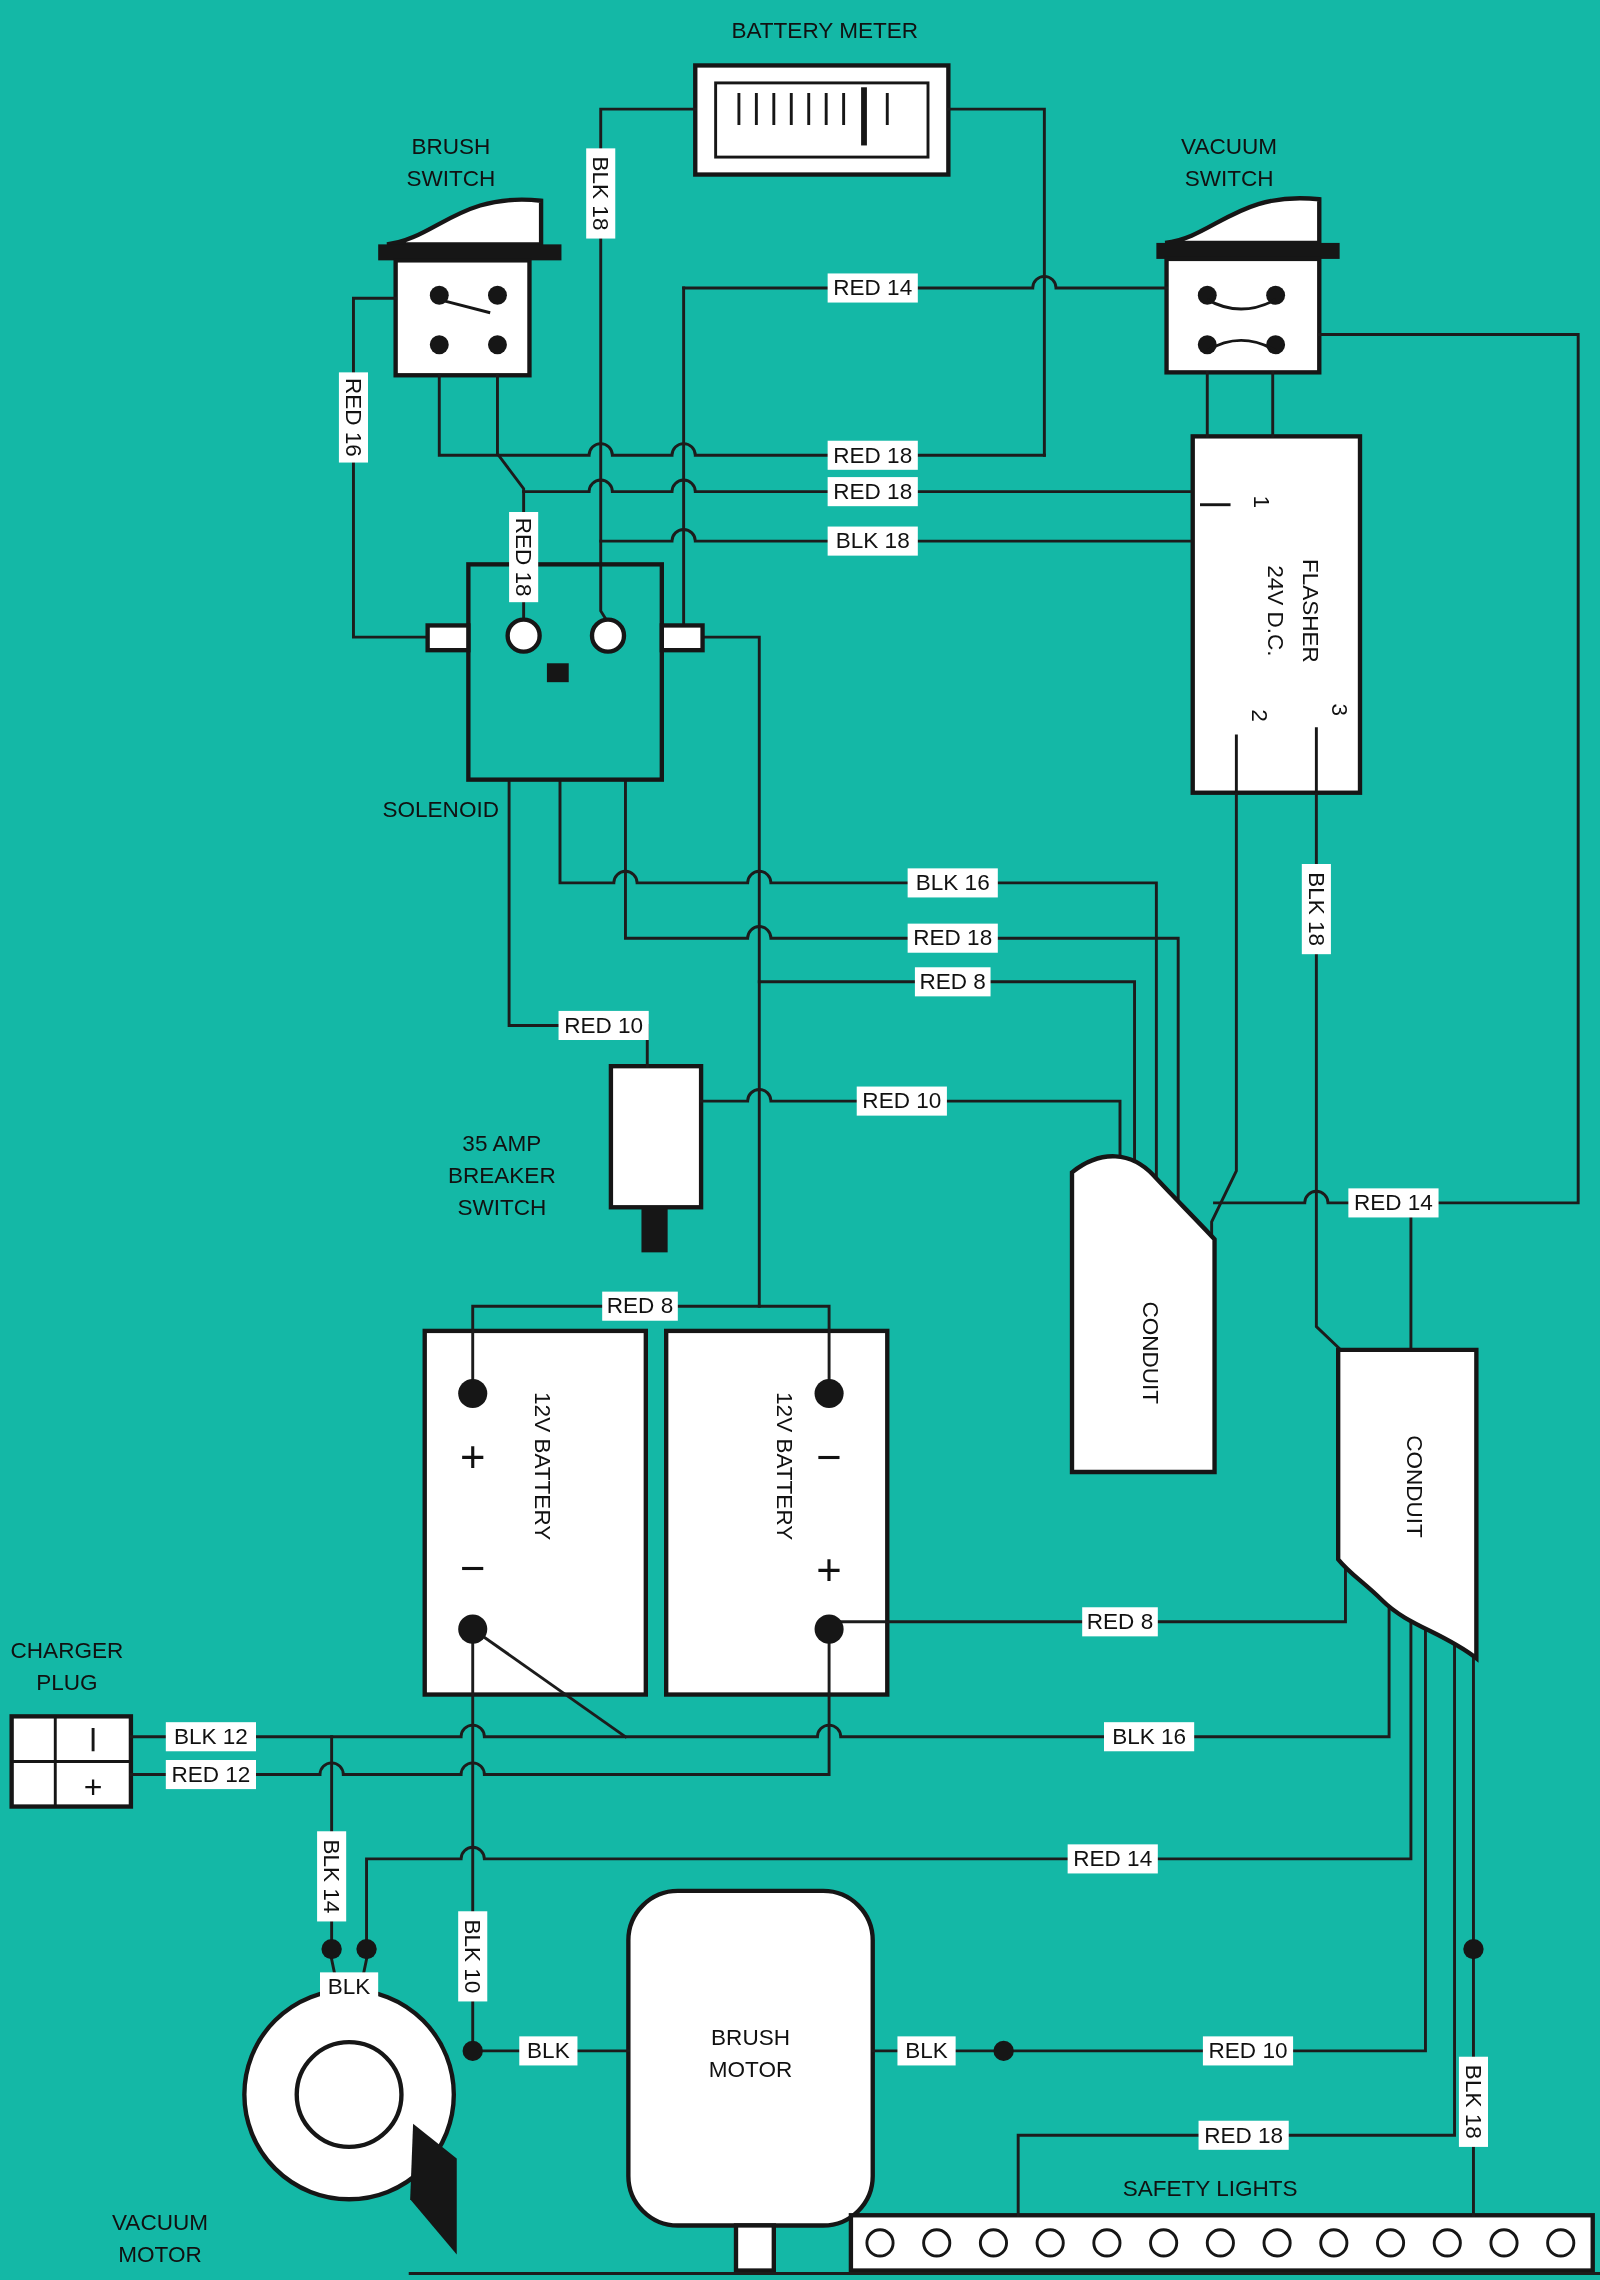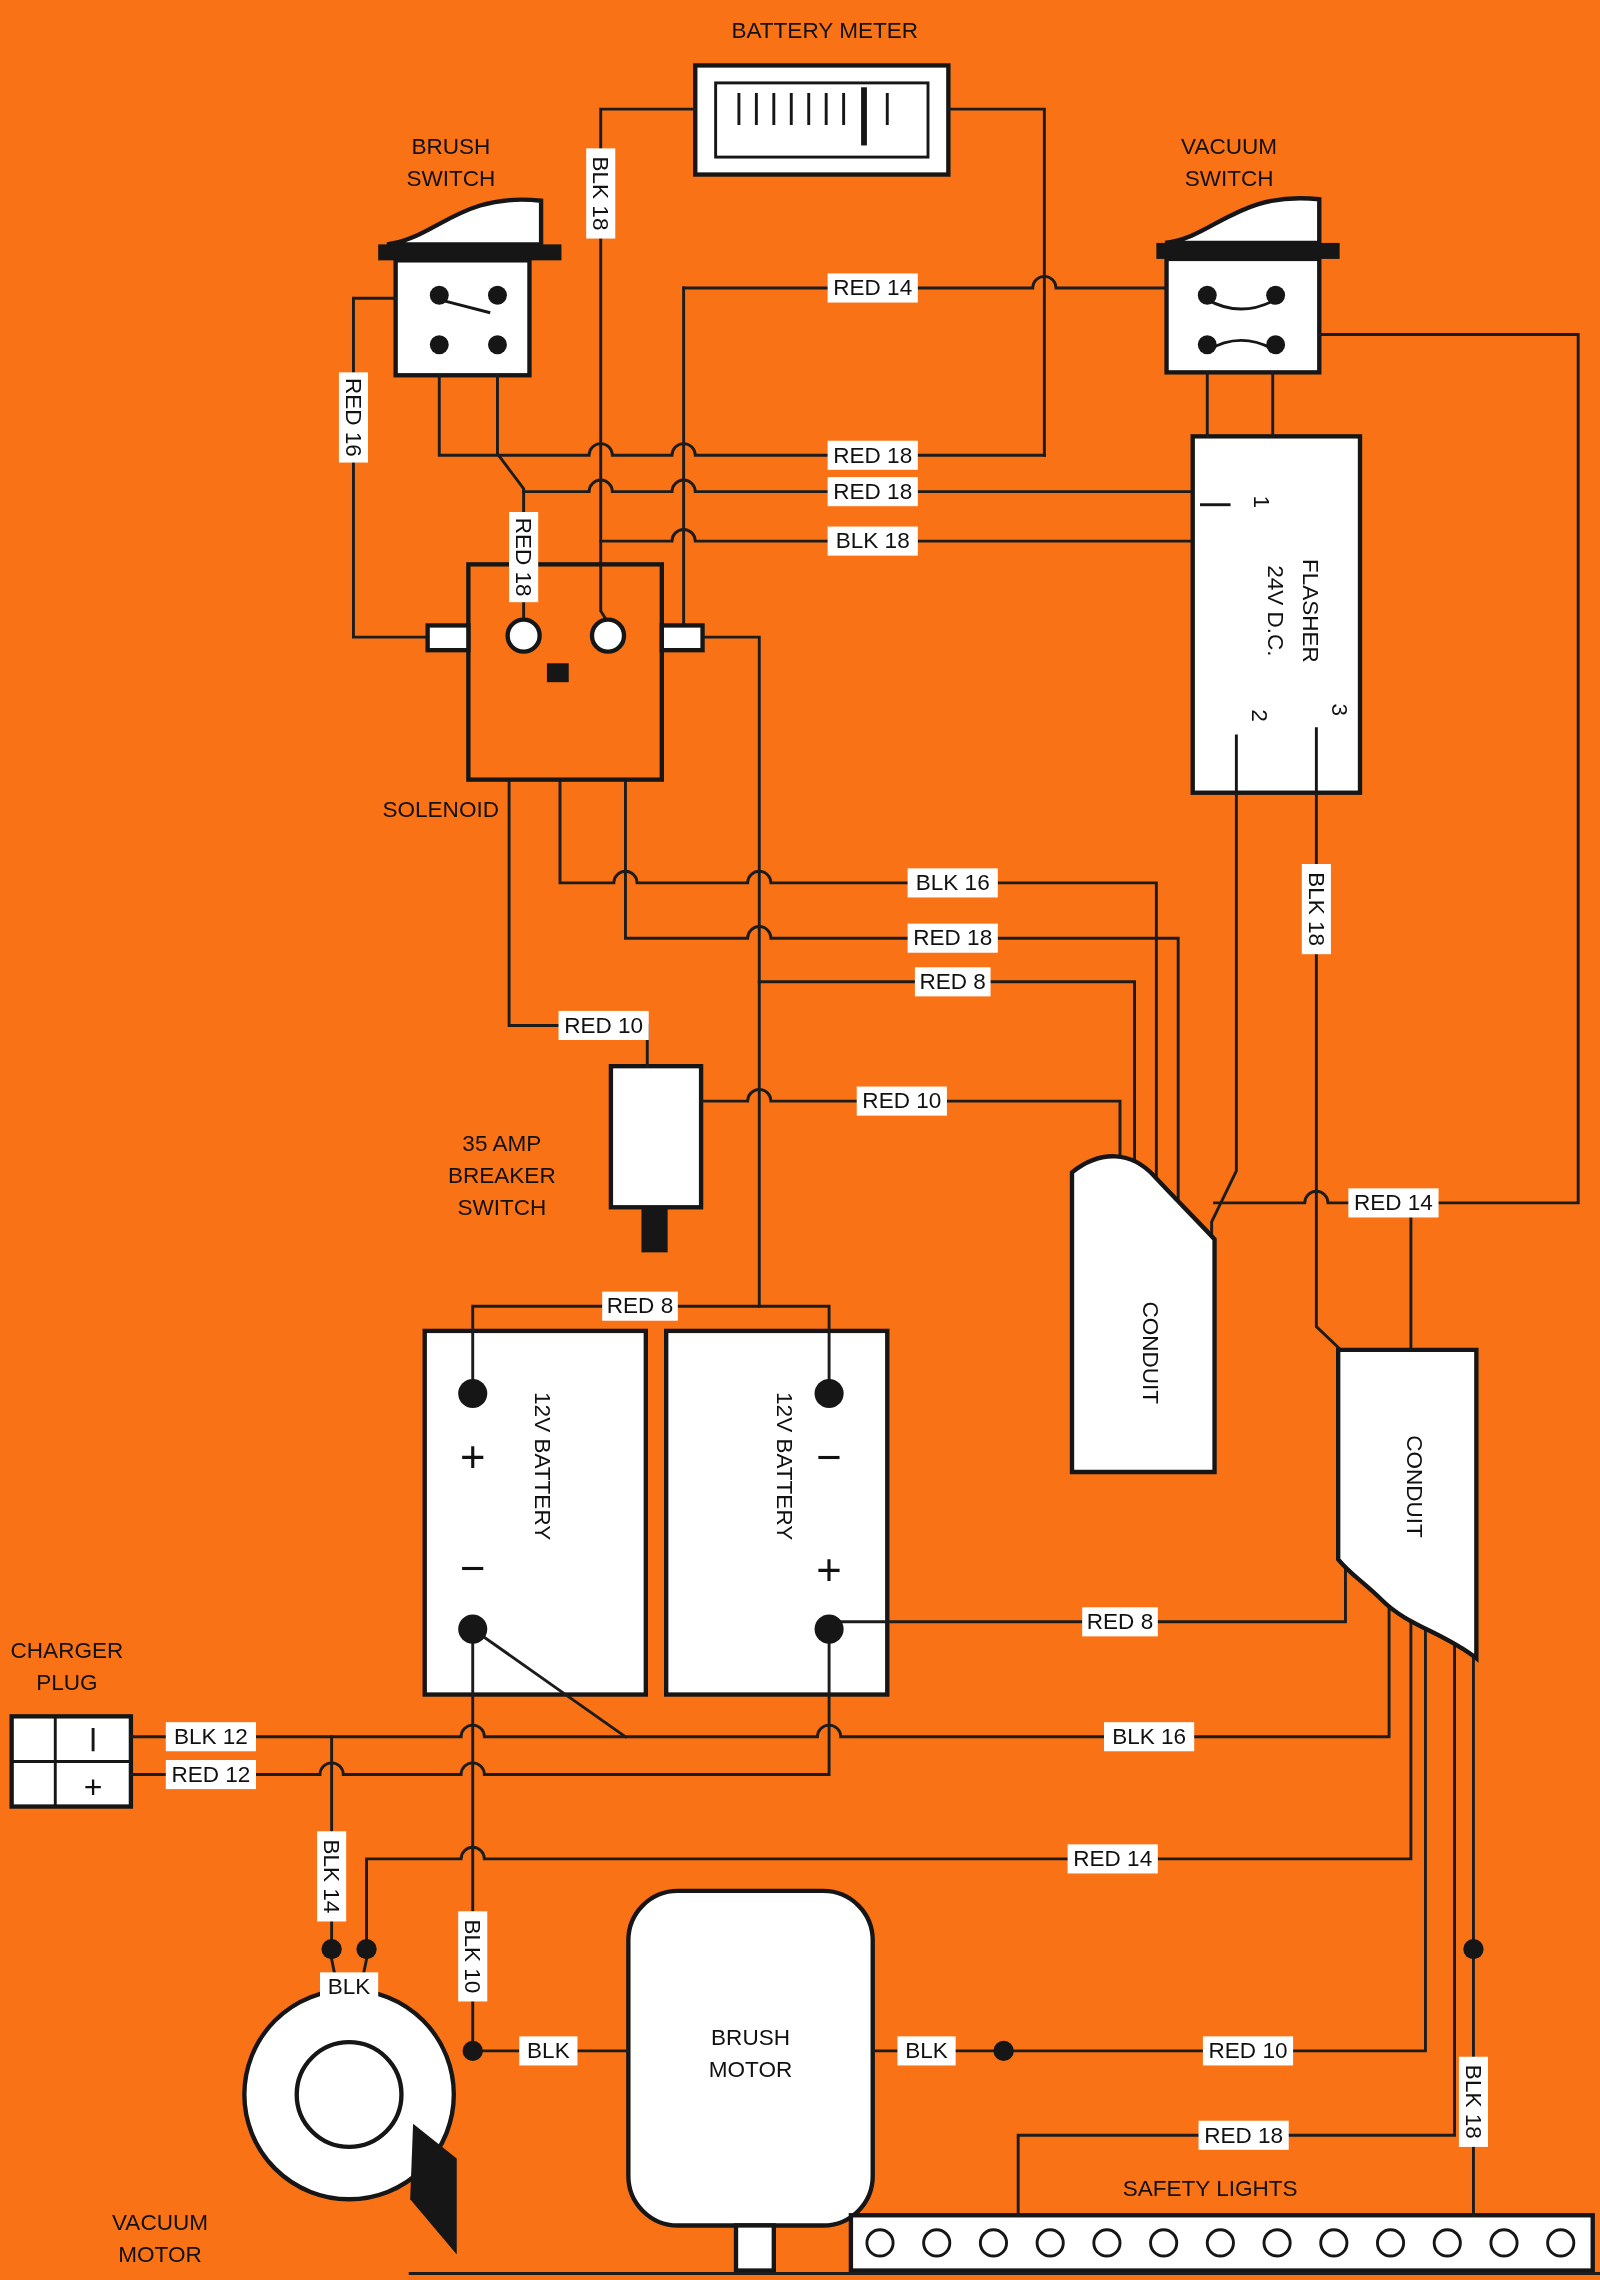--- a/index.html
+++ b/index.html
@@ -1,16 +1,16 @@
 <!DOCTYPE html>
 <html><head>
 <meta charset="utf-8">
 <style>
   html,body{margin:0;padding:0;background:#fff;}
-  .stage{width:1600px;height:2280px;background:#f97316;overflow:hidden;}
+  .stage{width:1600px;height:2280px;background:#14b8a6;overflow:hidden;}
   svg{display:block;}
   .w{fill:none;stroke:#1c1c1c;stroke-width:2;stroke-linecap:square;stroke-linejoin:miter;}
   .b{fill:#ffffff;stroke:#161616;stroke-width:3;}
   .bn{fill:none;stroke:#161616;stroke-width:3;}
   .thin{fill:none;stroke:#161616;stroke-width:2;}
   .blk{fill:#161616;stroke:none;}
   .lbl{font-family:"Liberation Sans","DejaVu Sans",sans-serif;font-size:15.5px;fill:#111;}
   .sign{font-family:"Liberation Sans","DejaVu Sans",sans-serif;font-size:30px;fill:#111;}
   .sign2{font-family:"Liberation Sans","DejaVu Sans",sans-serif;font-size:22px;fill:#111;}
   .lblbg{fill:#ffffff;}

